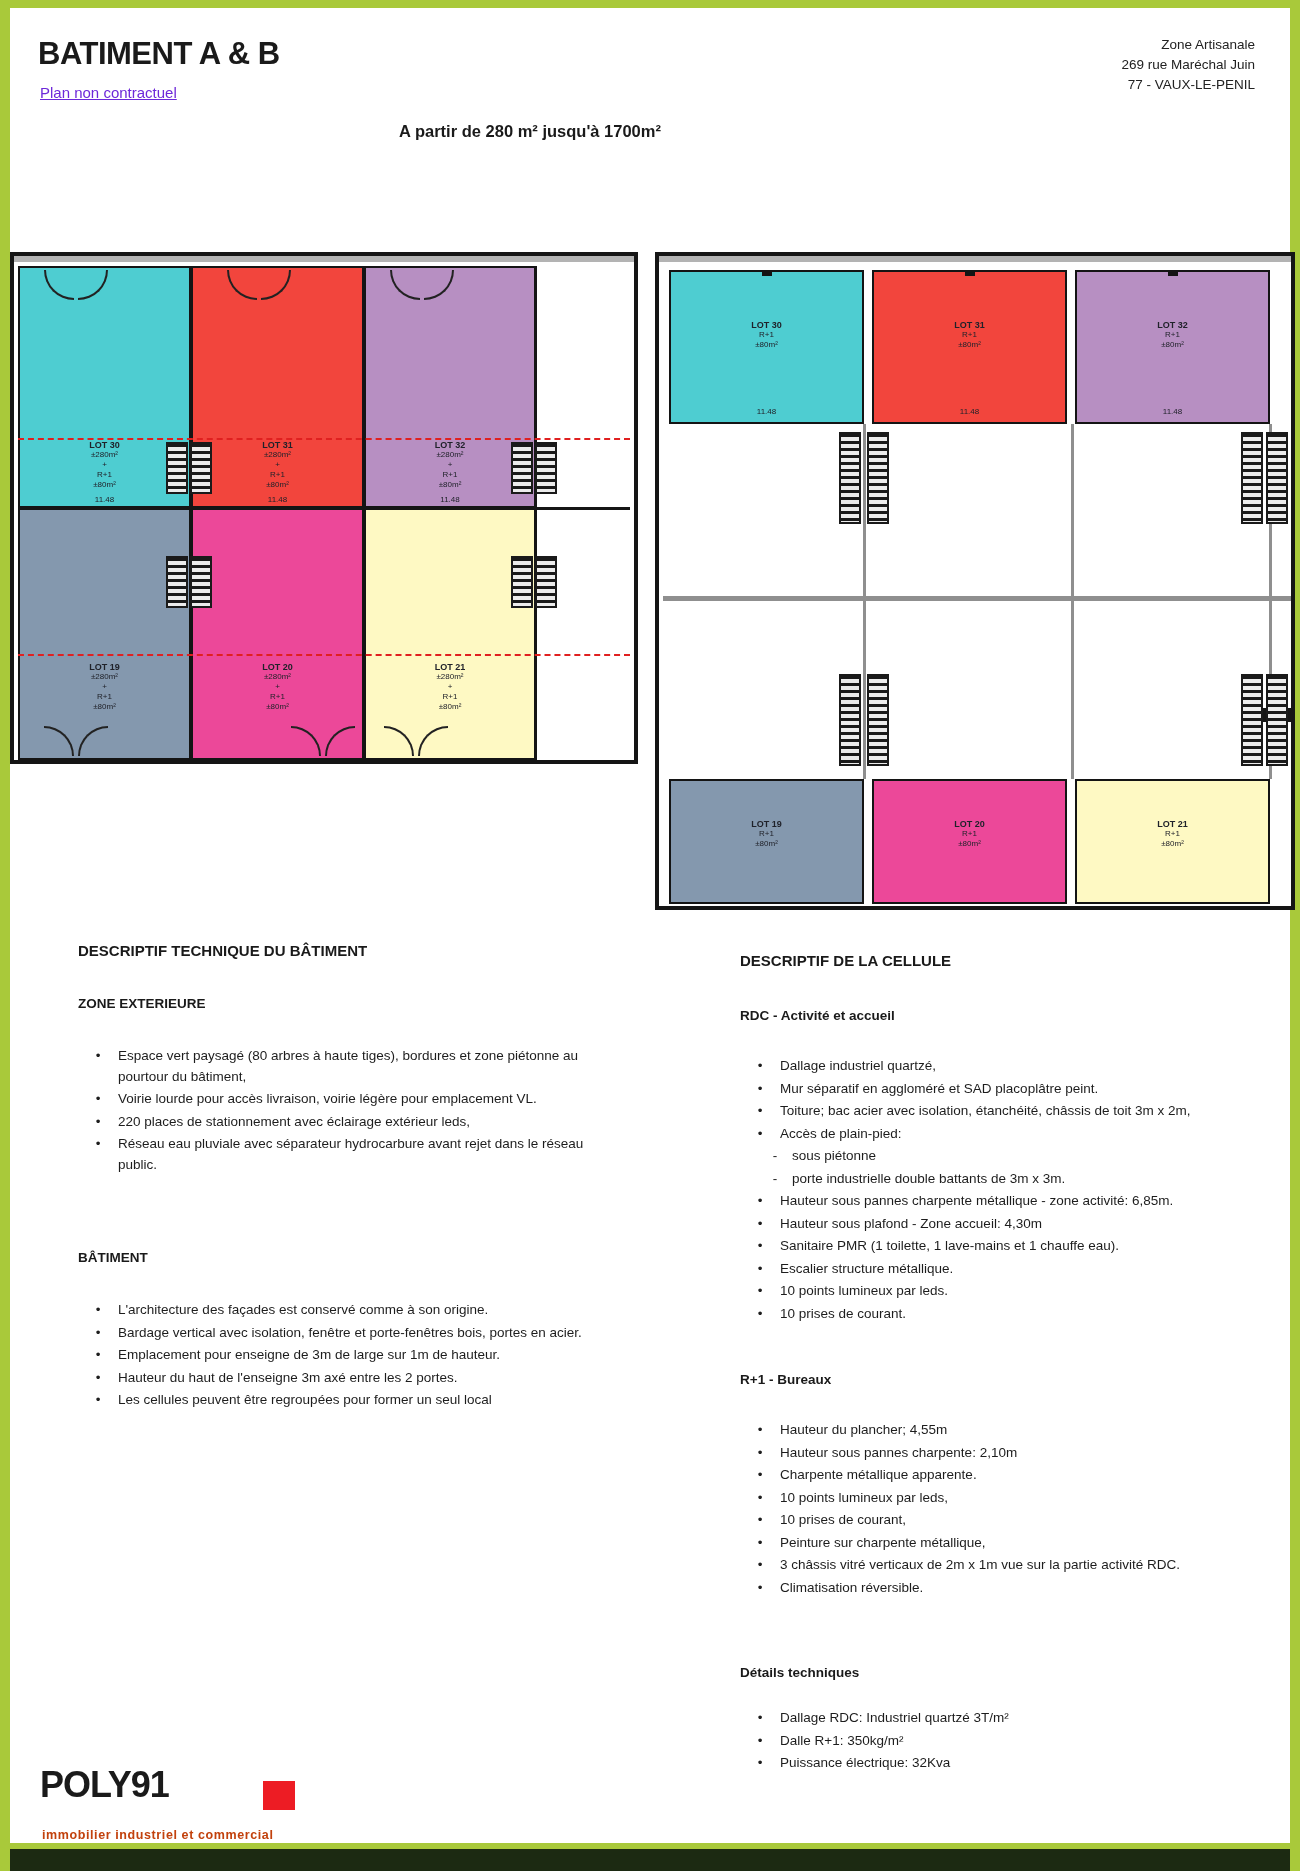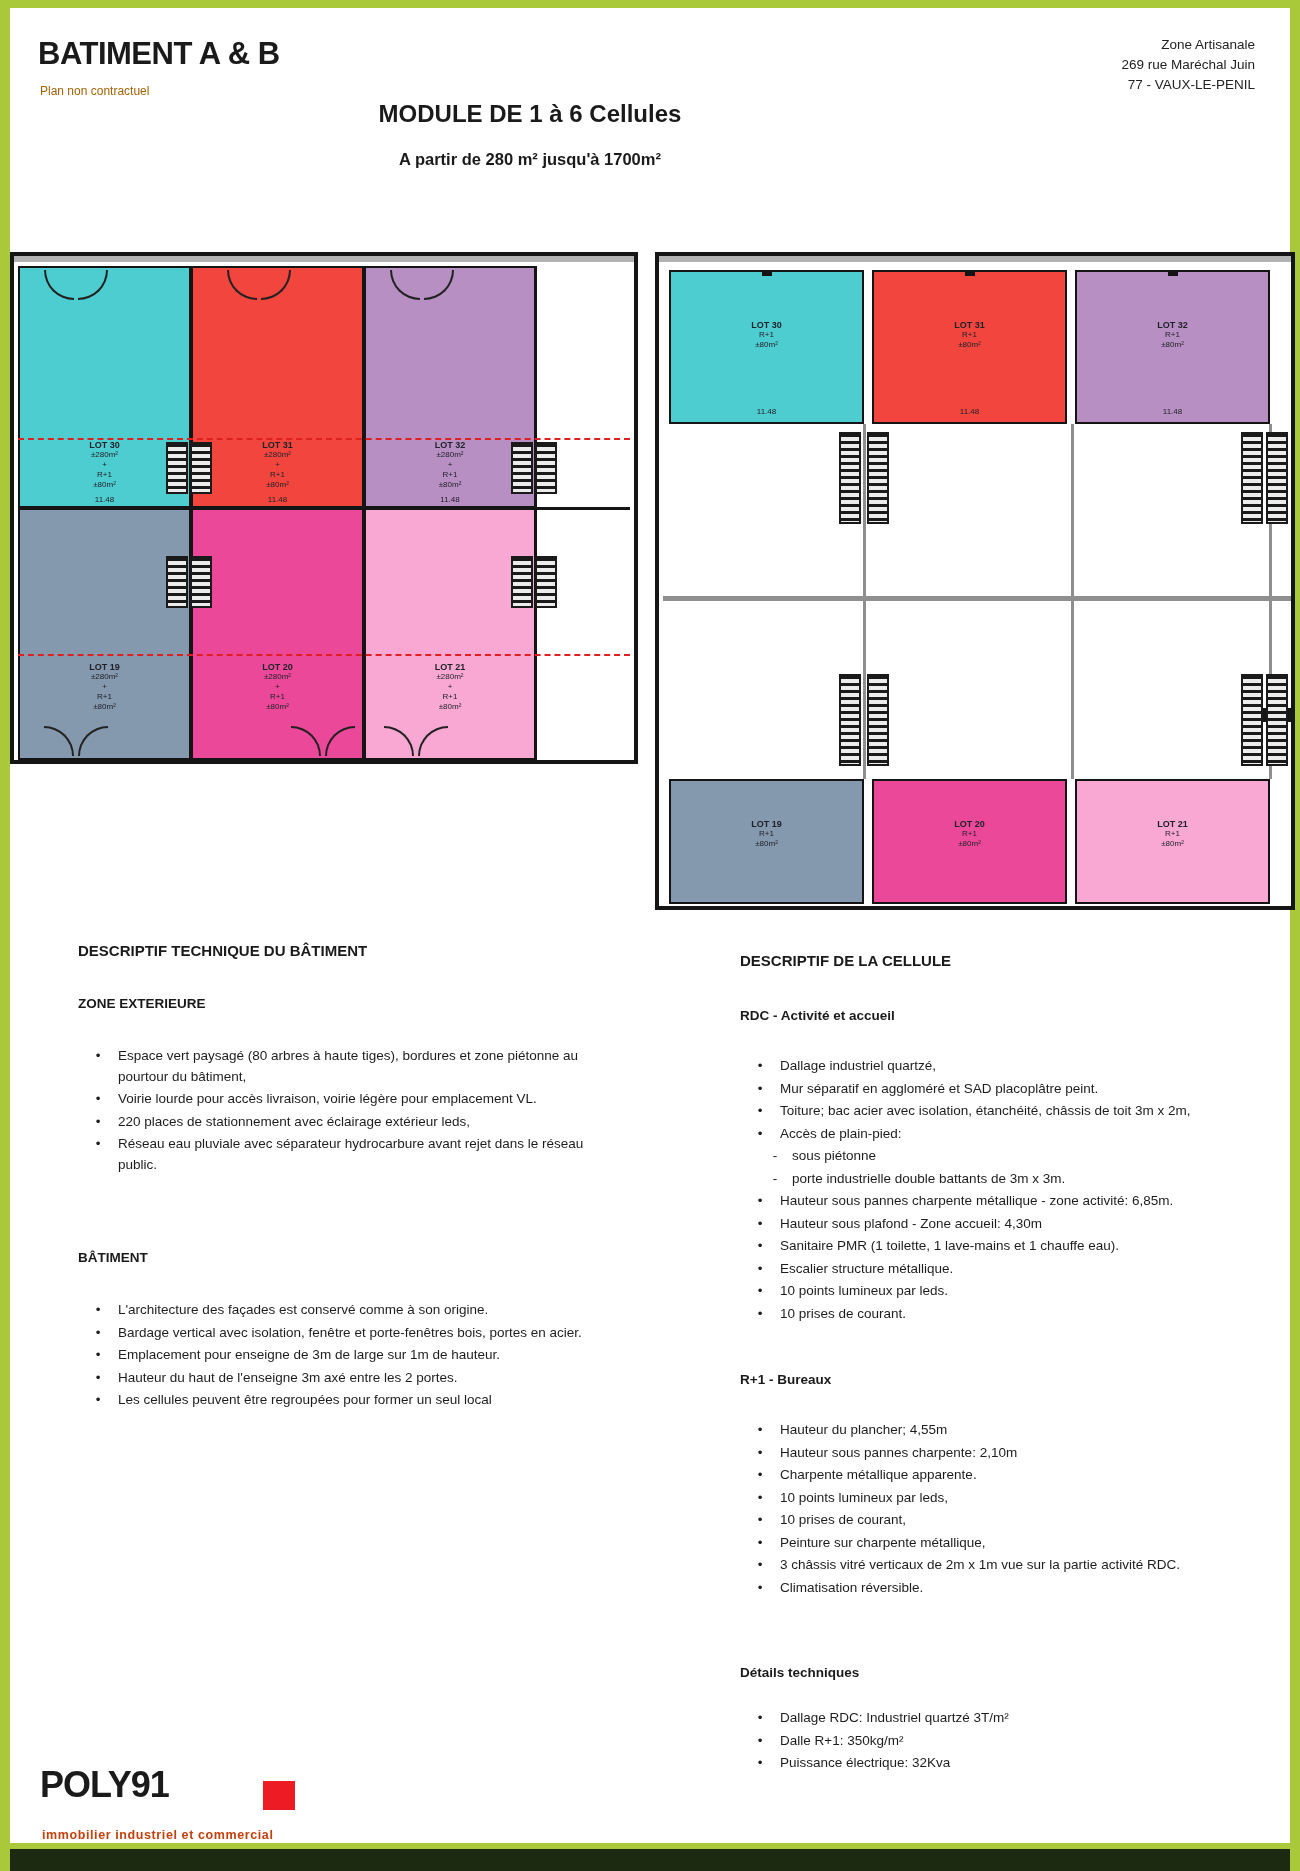--- a/index.html
+++ b/index.html
@@ -8,35 +8,35 @@
 
   
   .frame-l{position:absolute;left:0;top:0;width:10px;height:1871px;background:#a9c93a;}
   .frame-r{position:absolute;right:0;top:0;width:10px;height:1871px;background:#a9c93a;}
   .frame-t{position:absolute;left:0;top:0;width:100%;height:8px;background:#a9c93a;}
   .bottom-line{position:absolute;left:0;top:1843px;width:100%;height:6px;background:#a9c93a;}
   .bottom-bar{position:absolute;left:10px;top:1849px;width:1280px;height:22px;background:#1c2a12;}
 
   
   .doc-title{position:absolute;left:38px;top:36px;font-size:31px;font-weight:700;letter-spacing:-.5px;}
-  .doc-sub{position:absolute;left:40px;top:84px;font-size:12px;color:#a16207;}
+  .doc-sub{position:absolute;left:40px;top:84px;font-size:15px;color:#6d28d9;text-decoration:underline;}
   .module-block{position:absolute;left:300px;top:100px;width:460px;text-align:center;}
   .module-title{font-size:24px;font-weight:700;}
   .module-sub{font-size:16.5px;font-weight:700;margin-top:22px;}
   .company{position:absolute;left:880px;top:28px;width:375px;text-align:right;}
   .company-name{font-size:23px;font-weight:700;}
   .company-line{font-size:13.5px;line-height:20px;color:#222;}
   .company-line:first-of-type{margin-top:7px;}
 
   
   .plan{position:absolute;background:#fff;border:4px solid #151515;box-sizing:border-box;}
   .graybar{position:absolute;left:0;right:0;top:0;height:6px;background:#b3b3b3;}
   .cell{position:absolute;border:2px solid #141414;box-sizing:border-box;}
   .c-cyan{background:#4ecdd1;} .c-red{background:#f2453d;} .c-purple{background:#b78fc2;}
-  .c-gray{background:#8498ae;} .c-green{background:#ec4899;} .c-yellow{background:#f9a8d4;}
+  .c-gray{background:#8498ae;} .c-green{background:#ec4899;} .c-yellow{background:#fef9c3;}
   .lbl{position:absolute;left:0;right:0;text-align:center;font-size:8px;line-height:10px;color:#20222a;}
   .lbl .l1{font-size:9px;font-weight:700;}
   .dim{position:absolute;left:0;right:0;text-align:center;font-size:8px;color:#20222a;}
   .dash{position:absolute;border-top:2px dashed #e02020;height:0;}
   .wall{position:absolute;background:#151515;}
   .wallg{position:absolute;background:#8f8f8f;}
   .stairs{position:absolute;width:22px;background:repeating-linear-gradient(180deg,#1a1a1a 0 3px,#ececec 3px 7px);border:2px solid #1a1a1a;box-sizing:border-box;}
   .arc{position:absolute;width:30px;height:30px;border-left:2px solid #222;border-bottom:2px solid #222;
        border-radius:0 0 0 100%;box-sizing:border-box;}
   .arc.flip{transform:scaleX(-1);}
@@ -64,21 +64,20 @@
 <div class="page">
 
   <div class="frame-t"></div>
   <div class="frame-l"></div>
   <div class="frame-r"></div>
 
   <div class="doc-title">BATIMENT A &amp; B</div>
   <div class="doc-sub">Plan non contractuel</div>
 
   <div class="module-block">
-    <div class="module-title">MODULE DE 1 à 6 Cellules</div>
     <div class="module-sub">A partir de 280 m² jusqu'à 1700m²</div>
   </div>
 
   <div class="company">
     <div class="company-line">Zone Artisanale</div>
     <div class="company-line">269 rue Maréchal Juin</div>
     <div class="company-line">77 - VAUX-LE-PENIL</div>
   </div>
 
   <div class="plan" style="left:10px;top:252px;width:628px;height:512px;">

